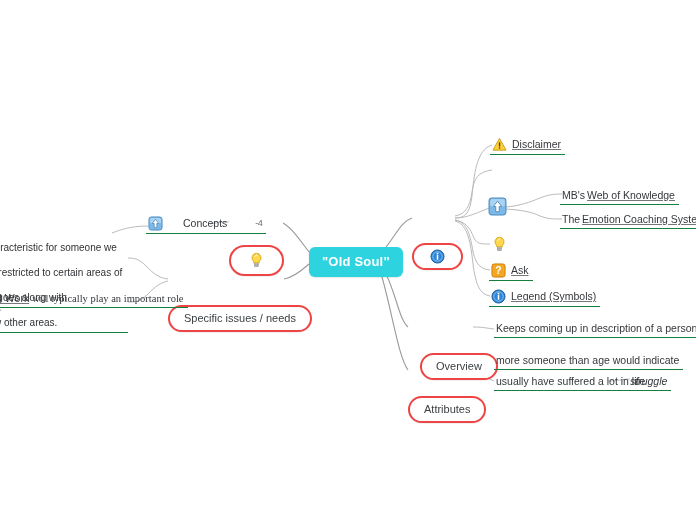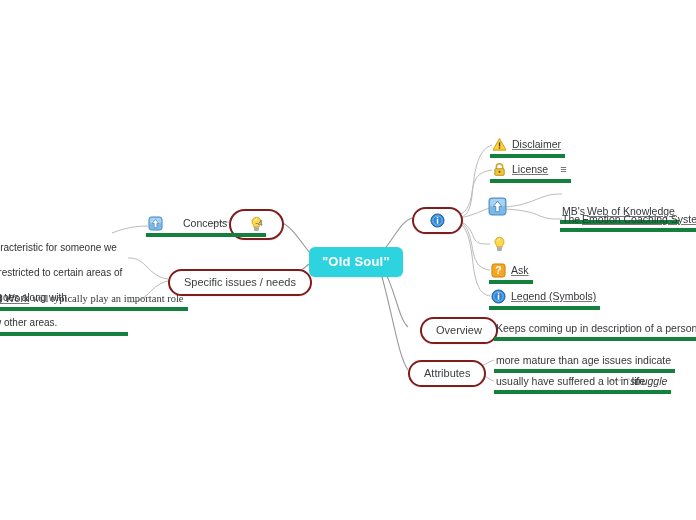--- a/index.html
+++ b/index.html
@@ -43,37 +43,38 @@
     border-radius: 6px;
     padding: 7px 13px 8px 13px;
     letter-spacing: 0.2px;
     box-shadow: 0 1px 2px rgba(0,0,0,0.10);
     text-align: center;
   }
 
   
   .pill-node {
     background: #ffffff;
-    border: 2px solid #7f1d1d;
+    border: 2px solid #ef4444;
     border-radius: 16px;
     color: #3c4043;
     font-size: 11px;
     padding: 5px 14px 6px 14px;
     text-align: right;
     box-shadow: 0 1px 1px rgba(0,0,0,0.06);
+    margin-top: 36px;
   }
   .pill-icon-only {
     padding: 4px 16px 4px 16px;
   }
 
   
   .text-node {
     color: #34373b;
     font-size: 10.5px;
-    border-bottom: 4px solid #15803d;
+    border-bottom: 1px solid #15803d;
     padding: 1px 4px 2px 2px;
     display: flex;
     align-items: center;
     gap: 5px;
     line-height: 13px;
   }
   .text-node.no-rule {
     border-bottom: none;
   }
   .multiline {
@@ -179,43 +180,32 @@
     <span class="icon">
       <svg viewBox="0 0 16 16" width="15" height="15">
         <path d="M8 1.5 L15 14 L1 14 Z" fill="#ffd23d" stroke="#c79a11" stroke-width="1" stroke-linejoin="round"></path>
         <rect x="7.3" y="5.6" width="1.5" height="4.6" fill="#5a4302"></rect>
         <rect x="7.3" y="11" width="1.5" height="1.5" fill="#5a4302"></rect>
       </svg>
     </span>
     <span class="link-text">Disclaimer</span>
   </div>
 
-  <div class="node text-node" style="left:490px; top:161px;">
-    <span class="icon">
-      <svg viewBox="0 0 16 16" width="15" height="15">
-        <path d="M4.6 7.5 V5.3 a3.4 3.4 0 0 1 6.8 0 V7.5" fill="none" stroke="#c9a227" stroke-width="1.6"></path>
-        <rect x="3" y="7.2" width="10" height="7" rx="1.2" fill="#f2c53d" stroke="#b88f14" stroke-width="1"></rect>
-        <circle cx="8" cy="10.4" r="1.2" fill="#7a5c06"></circle>
-      </svg>
-    </span>
-    <span class="link-text">License</span>
-    <span class="hamburger-marker">≡</span>
-  </div>
 
   <div class="node" style="left:488px; top:197px;">
     <span class="icon icon-lg">
       <svg viewBox="0 0 18 18" width="19" height="19">
         <rect x="1" y="1" width="16" height="16" rx="3" fill="#7db9e8" stroke="#4a8cc2" stroke-width="1"></rect>
         <rect x="2" y="2" width="14" height="7" rx="2" fill="#a9d3f2"></rect>
         <path d="M9 4 L13 9 H10.6 V14 H7.4 V9 H5 Z" fill="#ffffff" stroke="#3b78ab" stroke-width="0.7" stroke-linejoin="round"></path>
       </svg>
     </span>
   </div>
 
-  <div class="node text-node" style="left:560px; top:204px;">
+  <div class="node text-node" style="left:560px; top:188px;">
     <span>MB's </span>
     <span class="link-text" style="margin-left:-3px;">Web of Knowledge</span>
   </div>
 
   <div class="node text-node" style="left:560px; top:212px;">
     <span>The </span>
     <span class="link-text" style="margin-left:-3px;">Emotion Coaching System</span>
   </div>
 
   <div class="node text-node no-rule" style="left:488px; top:234px;">
@@ -253,21 +243,21 @@
 
   <div class="node pill-node" style="left:420px; top:317px;">Overview</div>
 
   <div class="node text-node" style="left:494px; top:321px;">
     <span>Keeps coming up in description of a person</span>
   </div>
 
   <div class="node pill-node" style="left:408px; top:360px;">Attributes</div>
 
   <div class="node text-node" style="left:494px; top:353px;">
-    <span>more mature than age issues indicate</span>
+    <span>more someone than age would indicate</span>
   </div>
 
   <div class="node text-node" style="left:494px; top:374px;align-items:flex-end;">
     <span>usually have suffered a lot in life</span>
   </div>
 
   <div class="node text-node" style="left:628px; top:374px;font-style:italic;">
     <span>struggle</span>
   </div>
 

